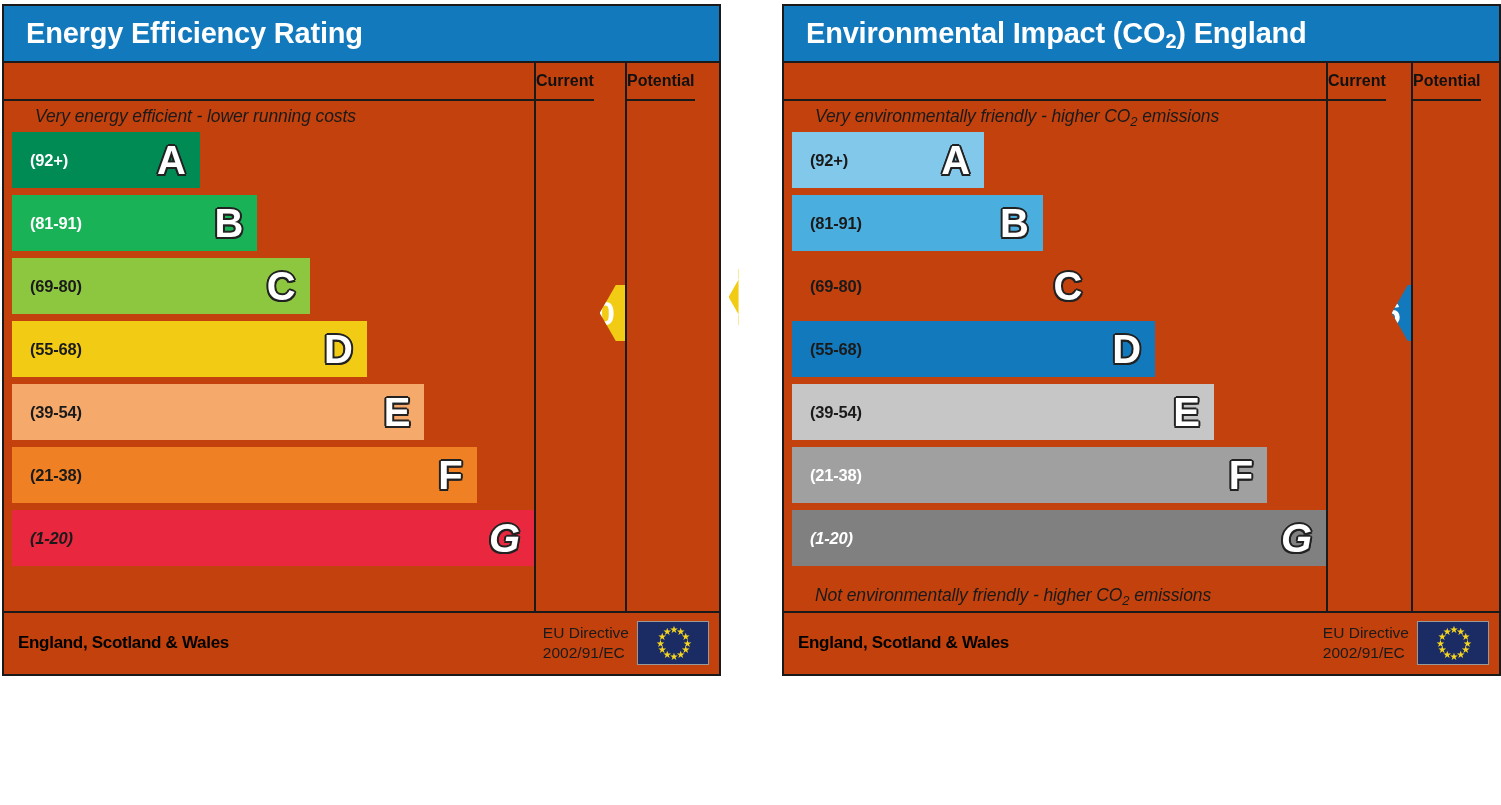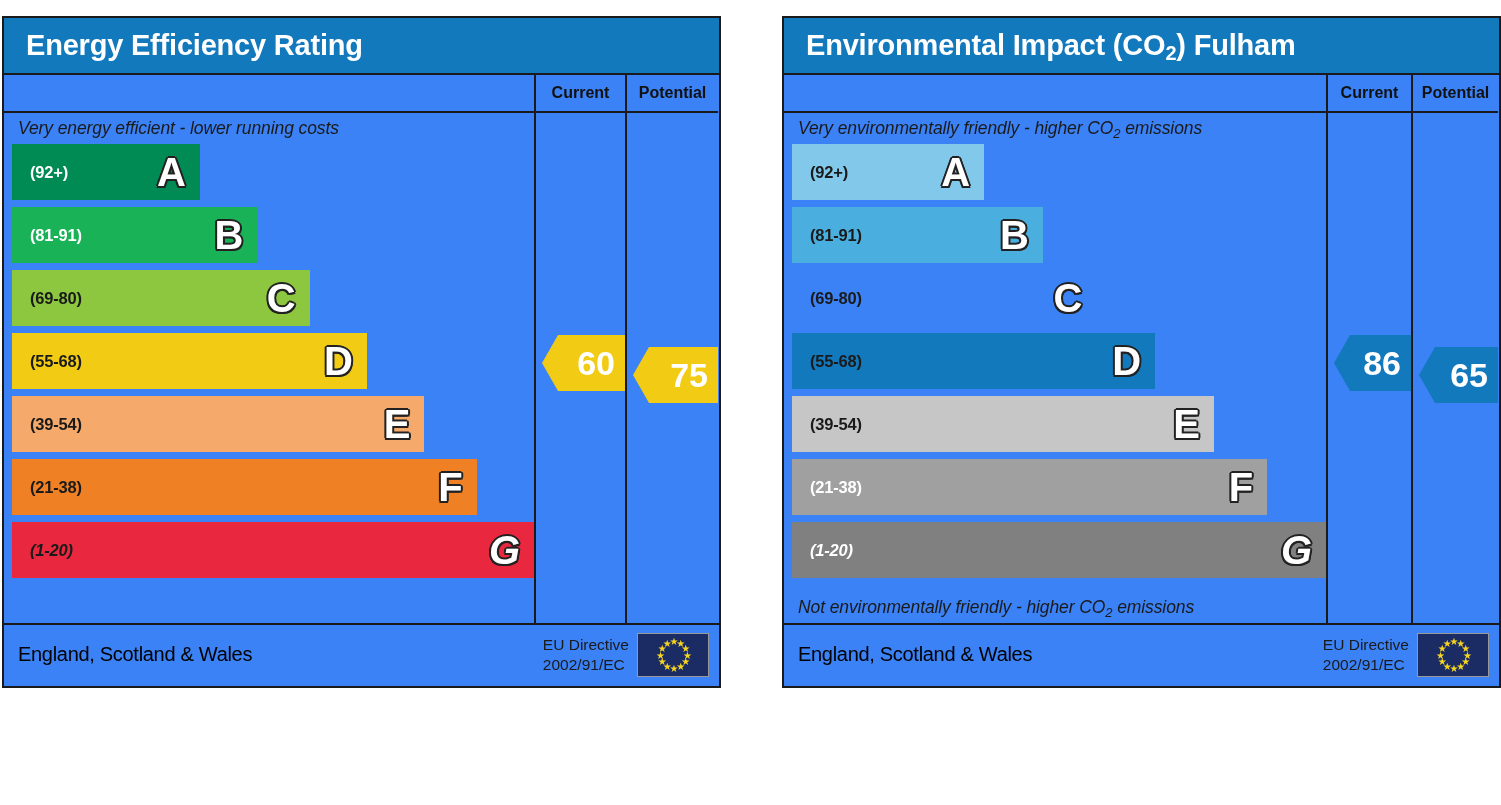--- a/index.html
+++ b/index.html
@@ -13,25 +13,25 @@
     position: relative;
     width: 1501px;
     height: 805px;
     background: #ffffff;
     overflow: hidden;
   }
 
   
   .epc {
     position: absolute;
-    top: 16px;
+    top: 4px;
     width: 719px;
     height: 672px;
     border: 2px solid #1a1a1a;
-    background: #3b82f6;
+    background: #c2410c;
   }
   .epc.left  { left: 2px; }
   .epc.right { left: 782px; }
 
   .epc-header {
     height: 57px;
     background: #1279bd;
     display: flex;
     align-items: center;
     padding-left: 22px;
@@ -64,21 +64,21 @@
     display: flex;
     flex-direction: column;
   }
   .epc.right .col-chart { width: 544px; }
 
   .col-val {
     position: relative;
     width: 91px;
     border-right: 2px solid #1a1a1a;
     display: flex;
-    flex-direction: column;
+    flex-direction: row;
   }
   .col-val:last-child { border-right: none; gap: 28px; }
   .epc.right .col-val { width: 85px; }
 
   .valhead {
     height: 38px;
     border-bottom: 2px solid #1a1a1a;
     display: flex;
     align-items: center;
     justify-content: center;
@@ -91,21 +91,21 @@
   
   .chart-head {
     height: 38px;
     border-bottom: 2px solid #1a1a1a;
   }
 
   .caption {
     font-size: 17.5px;
     font-style: italic;
     color: #1a1a1a;
-    padding: 5px 0 5px 14px;
+    padding: 5px 0 5px 31px;
     white-space: nowrap;
     letter-spacing: -0.1px;
   }
   .caption sub {
     font-size: 13px;
     vertical-align: baseline;
     position: relative;
     top: 4px;
     font-style: italic;
   }
@@ -164,22 +164,22 @@
   
   .epc-footer {
     position: relative;
     height: 61px;
     border-top: 2px solid #1a1a1a;
     display: flex;
     align-items: center;
     padding: 0 10px 0 14px;
   }
   .epc-footer .region {
-    font-size: 20px;
-    font-weight: normal;
+    font-size: 17px;
+    font-weight: bold;
     color: #000;
     letter-spacing: -0.3px;
   }
   .epc-footer .eu {
     margin-left: auto;
     display: flex;
     align-items: center;
     gap: 8px;
   }
   .epc-footer .eu-text {
@@ -311,21 +311,21 @@
             <span class="star" style="left: 29.25px; top: 10.3087px;"></span>
           </div>
       </div>
     </div>
 
   </div>
 
   <div class="epc right">
 
     <div class="epc-header">
-      <div class="title"><span>Environmental Impact (CO</span><sub>2</sub><span>) Fulham</span></div>
+      <div class="title"><span>Environmental Impact (CO</span><sub>2</sub><span>) England</span></div>
     </div>
 
     <div class="epc-body">
 
       <div class="col-chart">
         <div class="chart-head"></div>
         <div class="caption"><span>Very environmentally friendly - higher CO</span><sub>2</sub><span> emissions</span></div>
         <div class="bands" id="environmental-bands">
             <div class="band" style="width: 36%; background: rgb(129, 200, 234);">
               <span class="range" style="color: rgb(26, 26, 26);">(92+)</span>

